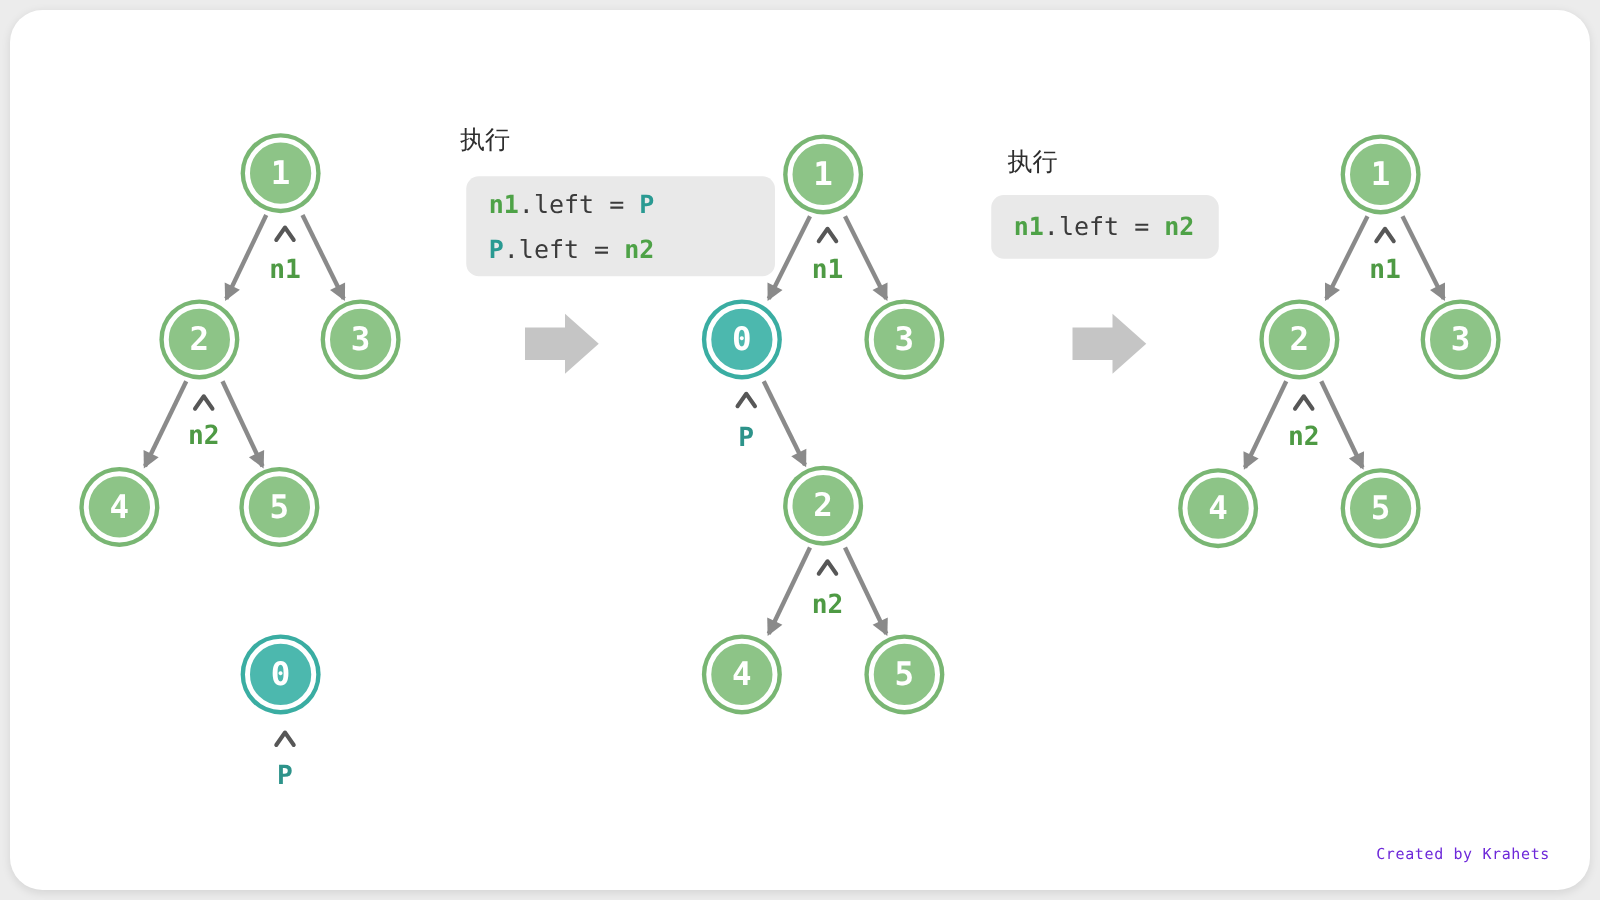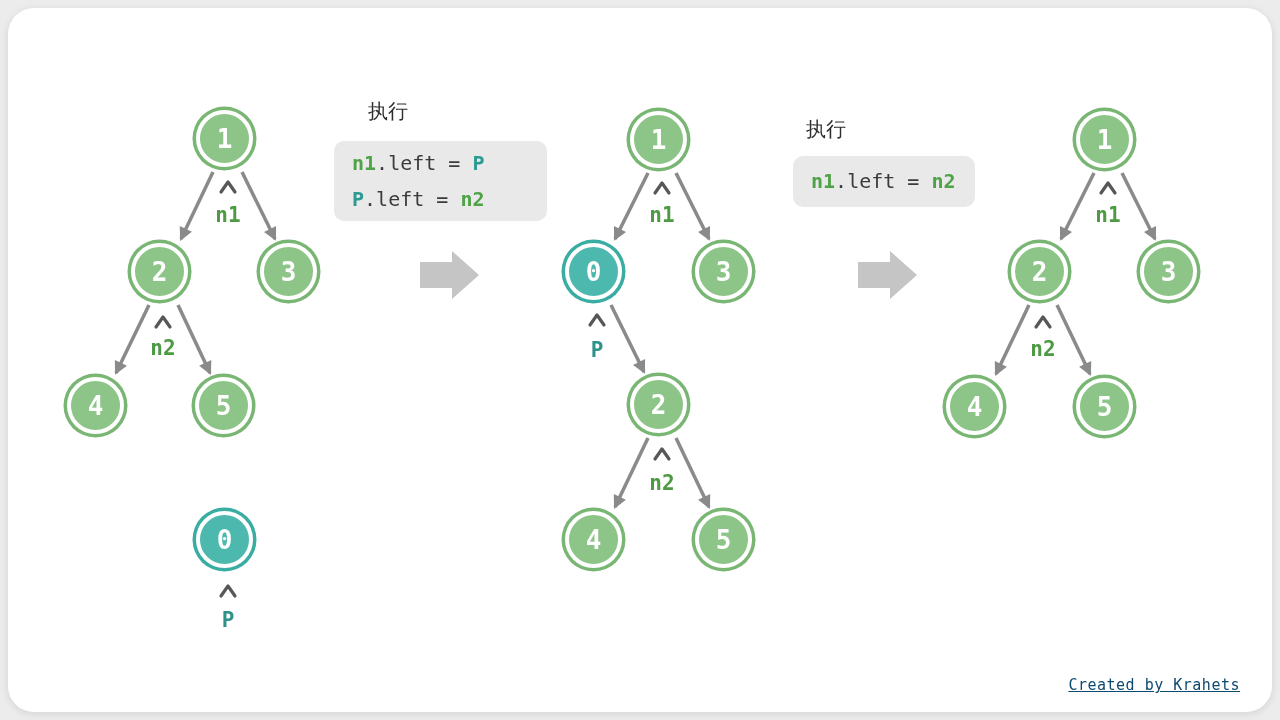--- a/index.html
+++ b/index.html
@@ -46,21 +46,21 @@
     font-size:20px;color:#3b3b3b;
   }
   .code-line{height:36px;line-height:36px;padding-left:18px;white-space:pre;}
   .code-box .pad{height:4px;}
   .t-g{color:#4ea247;font-weight:bold;}
   .t-t{color:#2a9a92;font-weight:bold;}
 
   .watermark{
     position:absolute;right:40px;top:676px;
     font-family:"DejaVu Sans Mono","Liberation Mono",monospace;
-    font-size:15px;letter-spacing:0.5px;color:#0c4a6e;text-decoration:underline;
+    font-size:12px;letter-spacing:0.5px;color:#6d28d9;
   }
 </style>
 </head>
 <body>
 
 <div class="panel"></div>
 
 <svg class="layer" width="1280" height="720" viewBox="0 0 1280 720">
   <defs>
     <marker id="ah" markerUnits="userSpaceOnUse" markerWidth="16" markerHeight="16" viewBox="0 0 10 10" refX="7.5" refY="5" orient="auto">
@@ -114,21 +114,21 @@
   <div class="node green" style="left:260px;top:243px">3</div>
   <div class="node green" style="left:67px;top:377px">4</div>
   <div class="node green" style="left:195px;top:377px">5</div>
   <div class="node teal" style="left:196px;top:511px">0</div>
 
   <div class="ptr-label green" style="left:228px;top:203px">n1</div>
   <div class="ptr-label green" style="left:163px;top:336px">n2</div>
   <div class="ptr-label teal" style="left:228px;top:608px">P</div>
 
   <div class="exec-label" style="left:368px;top:98px">执行</div>
-  <div class="code-box" style="left:334px;top:141px;width:213px;height:80px">
+  <div class="code-box" style="left:373px;top:141px;width:247px;height:80px">
     <div class="pad"></div>
     <div class="code-line"><span class="t-g">n1</span><span>.left = </span><span class="t-t">P</span></div>
     <div class="code-line"><span class="t-t">P</span><span>.left = </span><span class="t-g">n2</span></div>
   </div>
 
   <div class="node green" style="left:630px;top:111px">1</div>
   <div class="node teal" style="left:565px;top:243px">0</div>
   <div class="node green" style="left:695px;top:243px">3</div>
   <div class="node green" style="left:630px;top:376px">2</div>
   <div class="node green" style="left:565px;top:511px">4</div>

